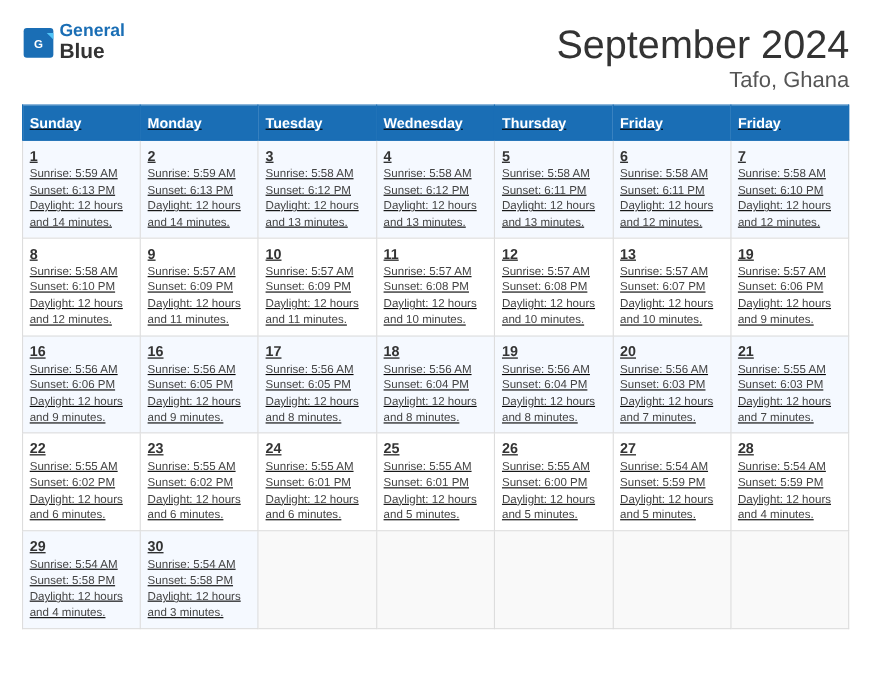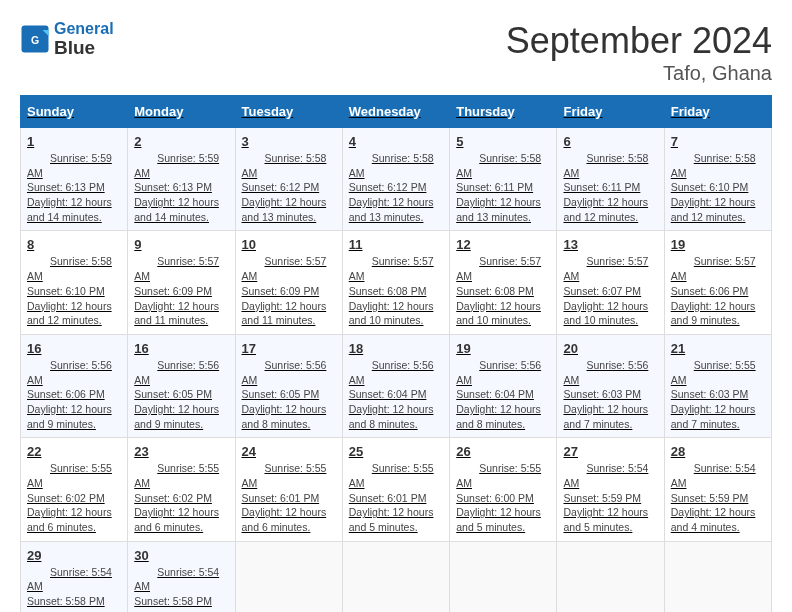--- a/index.html
+++ b/index.html
@@ -70,21 +70,20 @@
       font-size: 13px;
       font-weight: bold;
       color: #333;
       display: block;
       margin-bottom: 2px;
     }
     .day-info {
       color: #444;
       line-height: 1.4;
       font-size: 10.5px;
-      margin-left: 23px;
     }
     .empty-cell {
       background: #f9f9f9 !important;
     }
   </style>
 </head>
 <body>
 
 <div class="header">
   <div class="logo">

